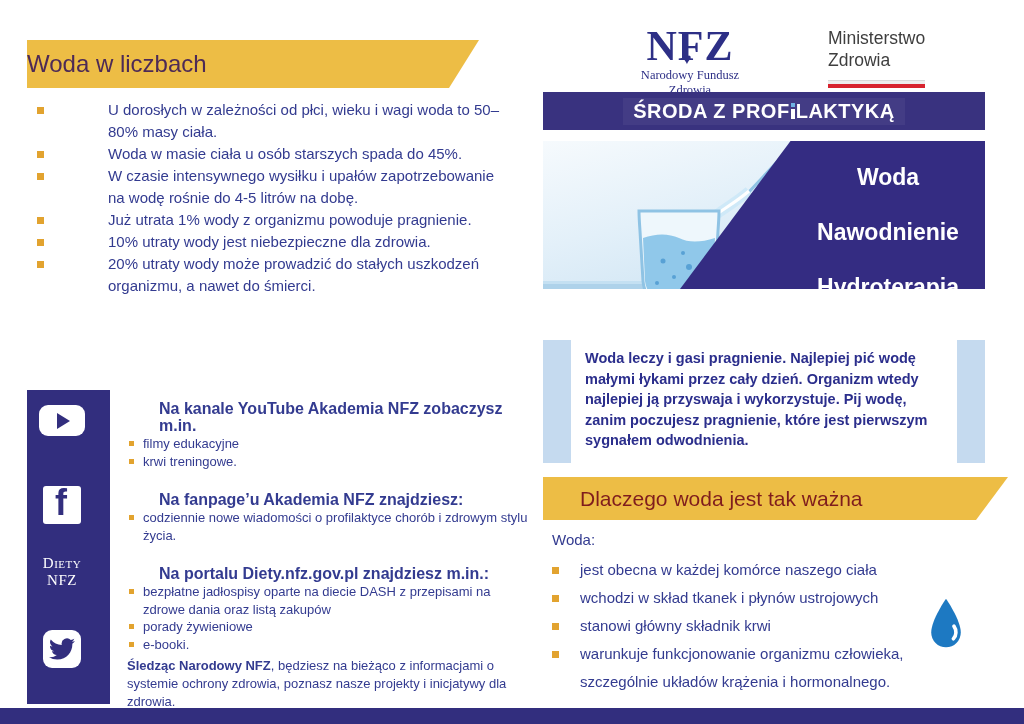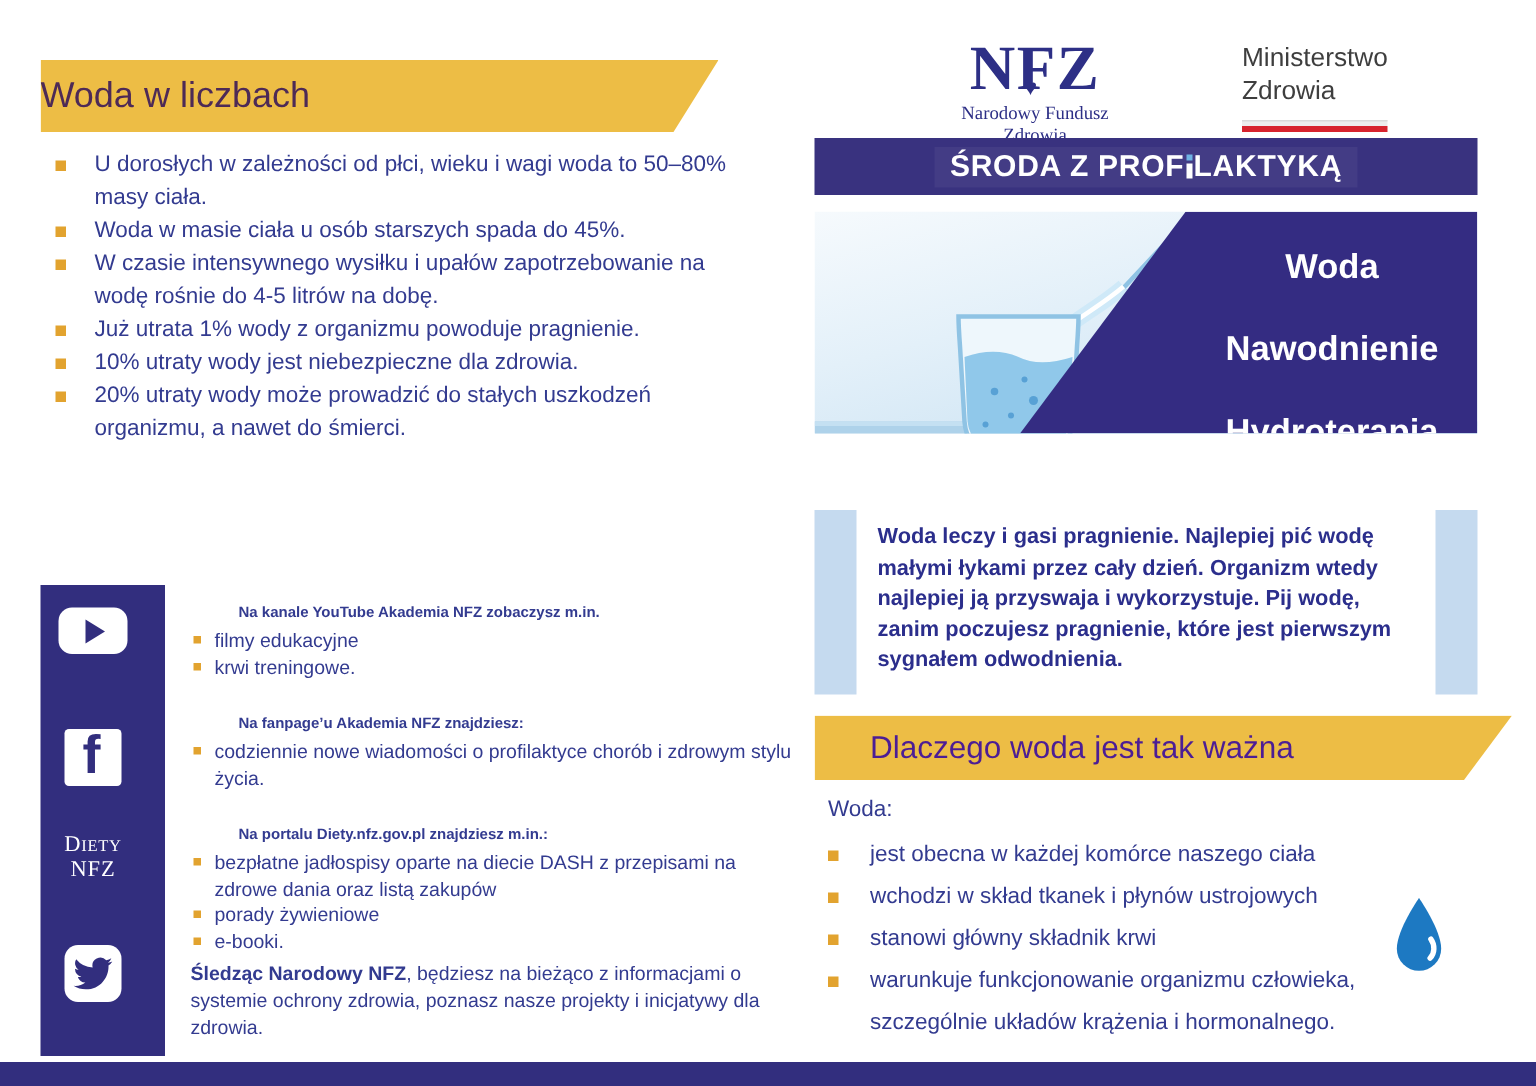--- a/index.html
+++ b/index.html
@@ -6,38 +6,38 @@
   .page{position:relative;width:1024px;height:724px;background:#ffffff;overflow:hidden;
         font-family:"Liberation Sans", sans-serif;}
 
   
   .banner1{position:absolute;left:27px;top:40px;width:452px;height:48px;background:#EDBD45;
            clip-path:polygon(0 0,100% 0,calc(100% - 30px) 100%,0 100%);
            display:flex;align-items:center;}
   .banner1 span{font-size:24px;color:#4D2A56;font-weight:500;}
 
   .facts{position:absolute;left:30px;top:99px;width:473px;margin:0;padding:0;list-style:none;}
-  .facts li{display:flex;font-size:15px;line-height:22px;color:#333B90;}
+  .facts li{display:flex;font-size:15px;line-height:22px;color:#333B90;gap:45px;}
   .sq{flex:0 0 7px;width:7px;height:7px;background:#E2A32F;margin:8px 19px 0 7px;}
   .sq.small{flex-basis:5px;width:5px;height:5px;margin:6px 9px 0 2px;}
 
   .social-bar{position:absolute;left:27px;top:390px;width:83px;height:314px;background:#322E7E;}
   .yt-icon{position:absolute;left:12px;top:15px;width:46px;height:31px;background:#ffffff;border-radius:9px;
            display:flex;align-items:center;justify-content:center;}
   .yt-play{width:0;height:0;border-left:13px solid #322E7E;border-top:8px solid transparent;border-bottom:8px solid transparent;margin-left:3px;}
   .fb-icon{position:absolute;left:16px;top:96px;width:38px;height:38px;background:#ffffff;border-radius:3px;overflow:hidden;}
   .fb-icon::before{content:'f';position:absolute;left:12px;top:-4px;font-weight:bold;font-size:36px;color:#322E7E;}
   .diety-label{position:absolute;left:0;top:165px;width:70px;text-align:center;color:#ffffff;
                font-family:"Liberation Serif", serif;font-variant:small-caps;font-size:15px;letter-spacing:.5px;}
   .tw-icon{position:absolute;left:16px;top:240px;width:38px;height:38px;background:#ffffff;border-radius:9px;
            display:flex;align-items:center;justify-content:center;}
   .tw-icon svg{width:26px;height:26px;fill:#322E7E;}
 
   .social-text{position:absolute;left:127px;top:400px;width:402px;color:#333B90;font-size:13px;line-height:17px;}
-  .social-text h4{margin:0;font-size:10px;font-weight:bold;padding-left:32px;}
+  .social-text h4{margin:0;font-size:16px;font-weight:bold;padding-left:32px;}
   .social-text ul{margin:1px 0 0 0;padding:0;list-style:none;}
   .social-text li{display:flex;line-height:17.5px;}
   .sec{margin-bottom:21px;}
   .sec.tight{margin-bottom:4px;}
   .social-text p{margin:0;line-height:18px;}
 
   
   .nfz-logo{position:absolute;left:629px;top:26px;width:122px;text-align:center;color:#2D2F86;
             font-family:"Liberation Serif", serif;}
   .nfz-acr{position:relative;display:inline-block;font-size:42px;font-weight:bold;line-height:40px;letter-spacing:1px;}
@@ -72,21 +72,21 @@
   .quote{position:absolute;left:543px;top:338px;width:442px;height:127px;}
   .qbar{position:absolute;top:2px;width:28px;height:123px;background:#C5DAEF;}
   .qbar.left{left:0;}
   .qbar.right{right:0;}
   .quote-text{position:absolute;left:42px;right:34px;top:10px;color:#2B2E8C;font-weight:bold;
               font-size:14.5px;line-height:20.5px;}
 
   
   .banner2{position:absolute;left:543px;top:477px;width:465px;height:43px;background:#EDBD45;
            clip-path:polygon(0 0,100% 0,calc(100% - 32px) 100%,0 100%);display:flex;align-items:center;}
-  .banner2 span{font-size:21px;color:#4c1d95;padding-left:37px;font-weight:500;}
+  .banner2 span{font-size:21px;color:#7f1d1d;padding-left:37px;font-weight:500;}
 
   .intro-label{position:absolute;left:552px;top:531px;font-size:15px;color:#333B90;}
   .why-list{position:absolute;left:549px;top:556px;width:432px;margin:0;padding:0;list-style:none;}
   .why-list li{display:flex;font-size:15px;line-height:28px;color:#333B90;}
   .why-list .sq{flex:0 0 7px;width:7px;height:7px;margin:11px 21px 0 3px;}
 
   .drop{position:absolute;left:927px;top:596px;width:38px;height:56px;}
 
   .bottom-bar{position:absolute;left:0;top:708px;width:1024px;height:16px;background:#322E7E;}
 </style>

